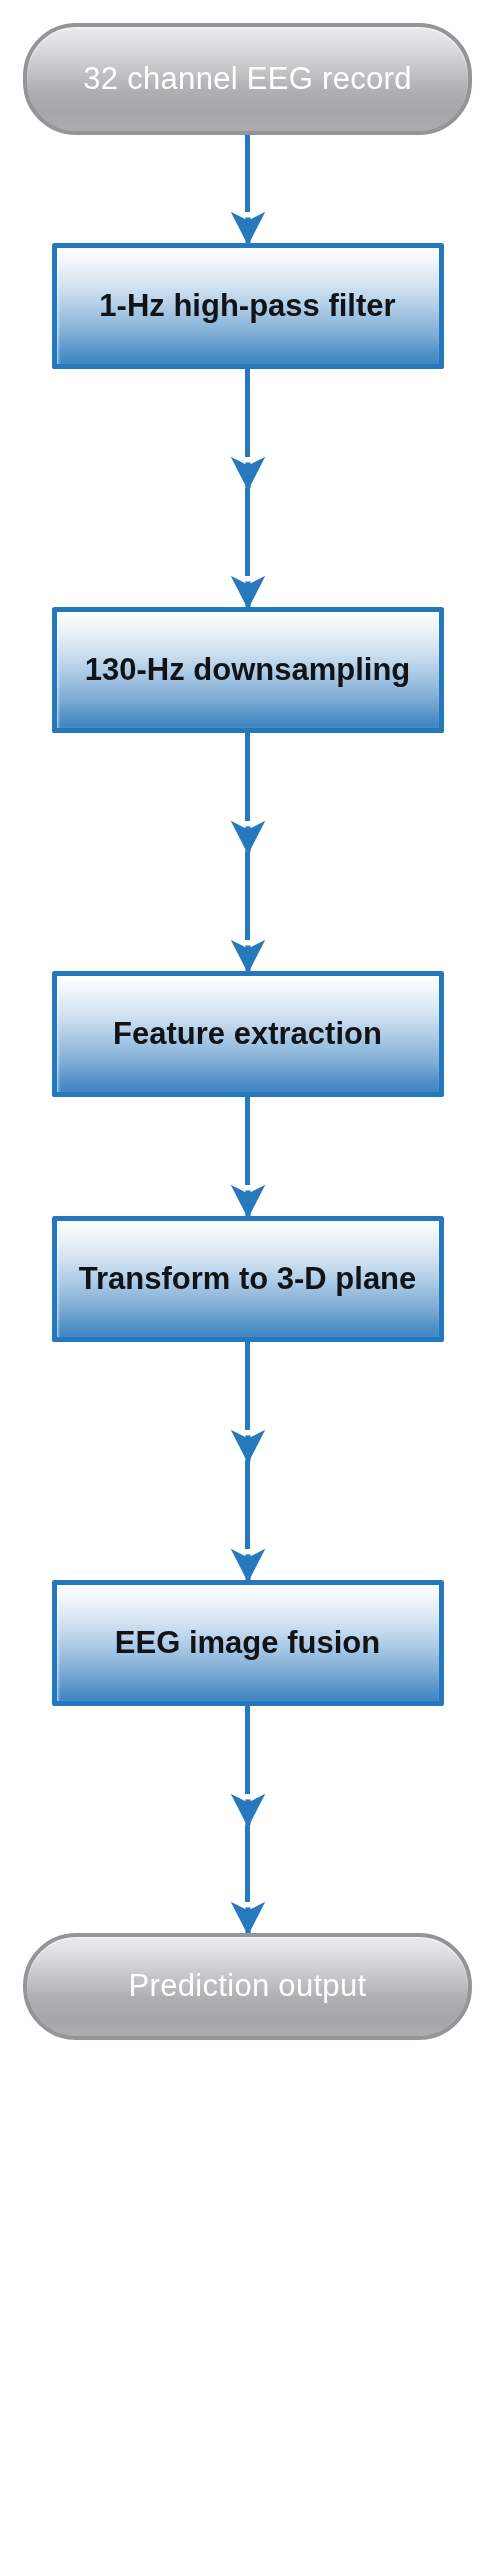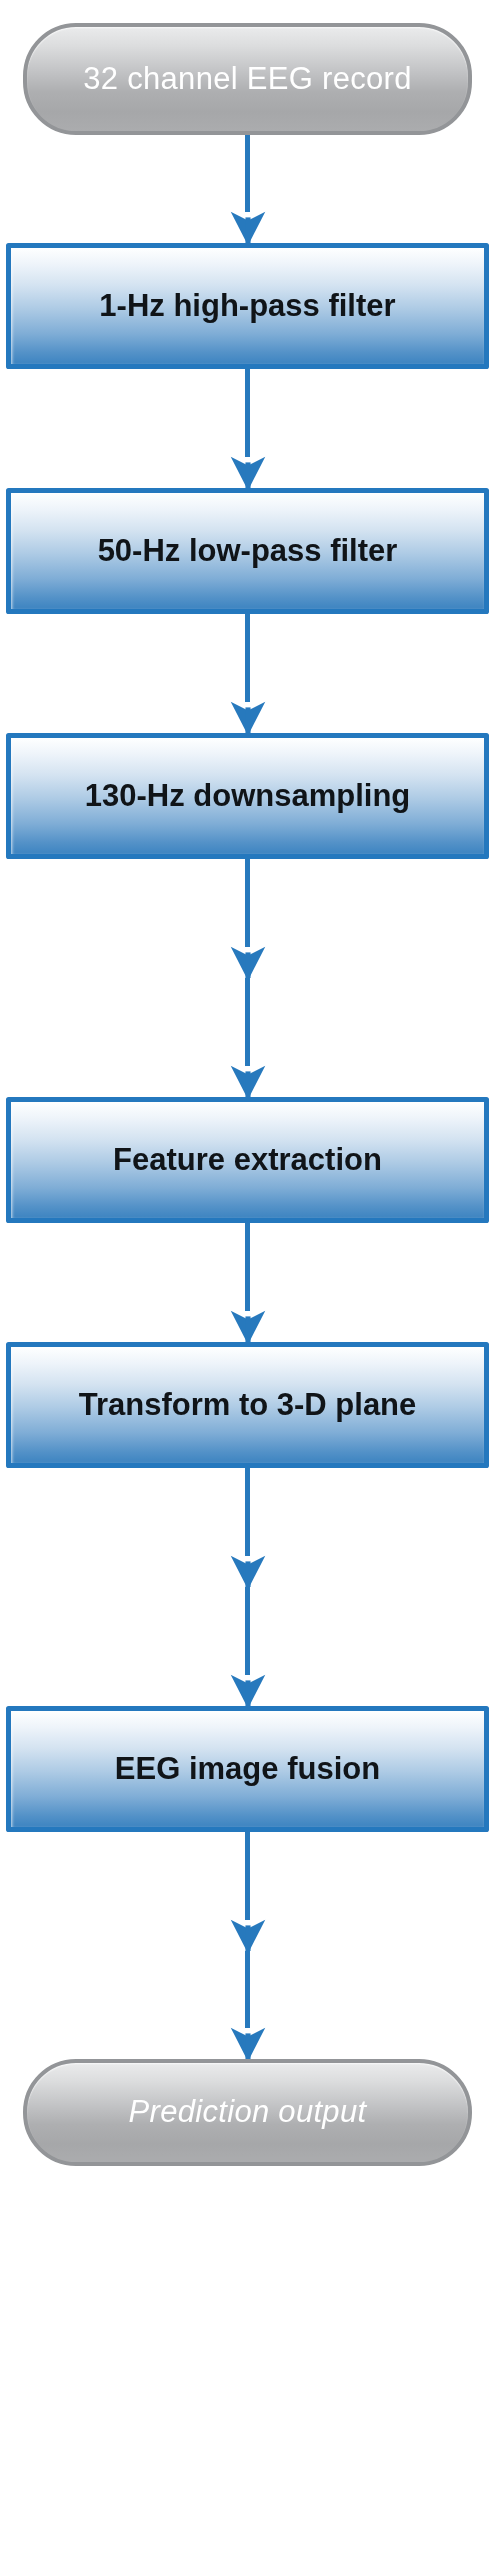--- a/index.html
+++ b/index.html
@@ -40,24 +40,24 @@
       #c3c4c6 42%,
       #aeafb1 62%,
       #a6a7a9 82%,
       #abacae 100%);
     color: #ffffff;
     font-size: 31px;
     font-weight: 400;
     letter-spacing: 0.3px;
     box-shadow: inset 0 1.3px 1.3px rgba(255,255,255,0.6);
   }
-  .terminator.end { height: 107px; font-style: italic; }
+  .terminator.end { height: 107px; }
   
   .process {
-    width: 483px;
+    width: 392px;
     height: 126px;
     border: 5.8px solid #2478be;
     border-radius: 2.6px;
     background: linear-gradient(180deg,
       #feffff 0%,
       #eef4fa 14%,
       #d4e3f1 32%,
       #aecbe5 52%,
       #7fadd6 74%,
       #5492c8 90%,
@@ -112,23 +112,20 @@
   </div>
 
   <div class="arrow gap-m">
     <div class="shaft"></div>
     <svg width="36" height="32" viewBox="0 0 56 50">
         <polygon points="1,1 28,15 55,1 31,48 25,48" fill="#2779bd"></polygon>
         <rect x="24" y="10" width="8" height="40" fill="#2779bd"></rect>
       </svg>
   </div>
 
-  <div class="node process">
-    <span class="label">50-Hz low-pass filter</span>
-  </div>
 
   <div class="arrow gap-m">
     <div class="shaft"></div>
     <svg width="36" height="32" viewBox="0 0 56 50">
         <polygon points="1,1 28,15 55,1 31,48 25,48" fill="#2779bd"></polygon>
         <rect x="24" y="10" width="8" height="40" fill="#2779bd"></rect>
       </svg>
   </div>
 
   <div class="node process">

